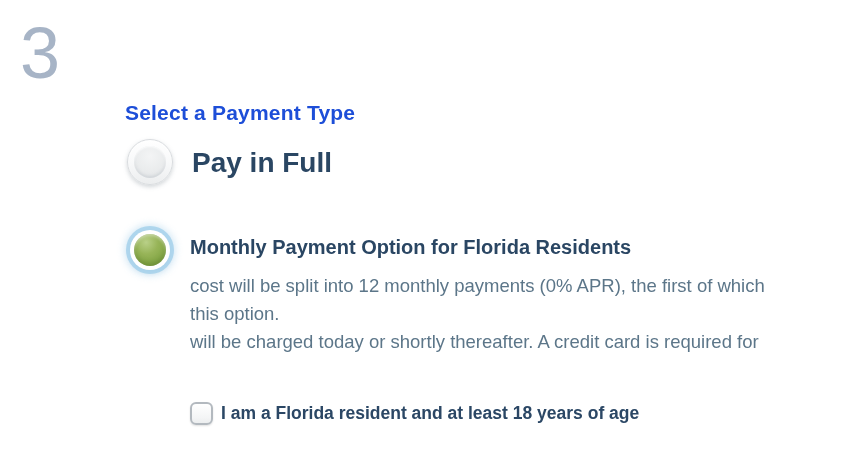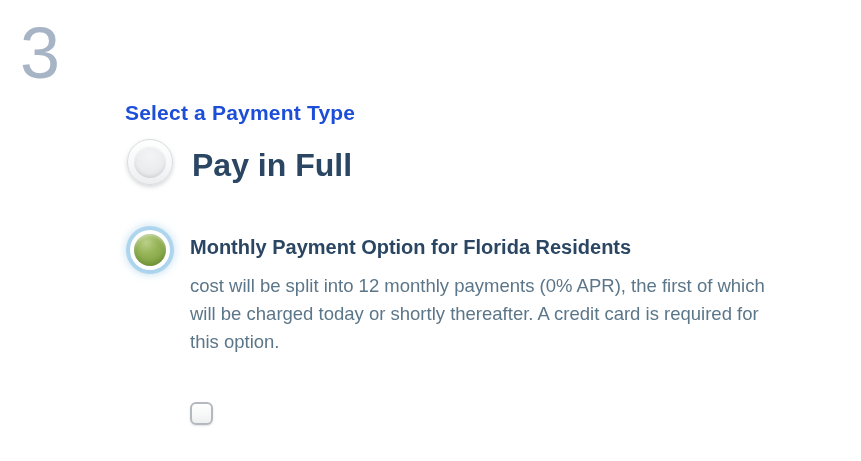--- a/index.html
+++ b/index.html
@@ -65,21 +65,21 @@
     box-shadow: inset 0 -3px 5px rgba(85,115,40,0.4), inset 0 2px 3px rgba(255,255,255,0.45);
   }
 
   .option-label {
     position: absolute;
     font-weight: bold;
     color: #2a4663;
     white-space: nowrap;
     cursor: pointer;
   }
-  .option-label.pay-in-full { left: 192px; top: 147px; font-size: 32px; }
+  .option-label.pay-in-full { left: 192px; top: 147px; font-size: 28px; }
   .option-label.monthly     { left: 190px; top: 236px; font-size: 20px; }
 
   
   .description {
     position: absolute;
     left: 190px; top: 272px;
     font-size: 18.5px;
     line-height: 28px;
     color: #5c7689;
   }
@@ -121,19 +121,20 @@
   </div>
   <div class="option-label pay-in-full">Pay in Full</div>
 
   <div class="radio-selected">
     <div class="radio-green"></div>
   </div>
   <div class="option-label monthly">Monthly Payment Option for Florida Residents</div>
 
   <div class="description">
     <div>cost will be split into 12 monthly payments (0% APR), the first of which</div>
+    <div>this option.</div>
     <div>will be charged today or shortly thereafter. A credit card is required for</div>
-    <div>this option.</div>
   </div>
 
   <div class="checkbox"></div>
+  <div class="checkbox-label">I am a Florida resident and at least 18 years of age</div>
 
 </div>
 
 </body></html>

